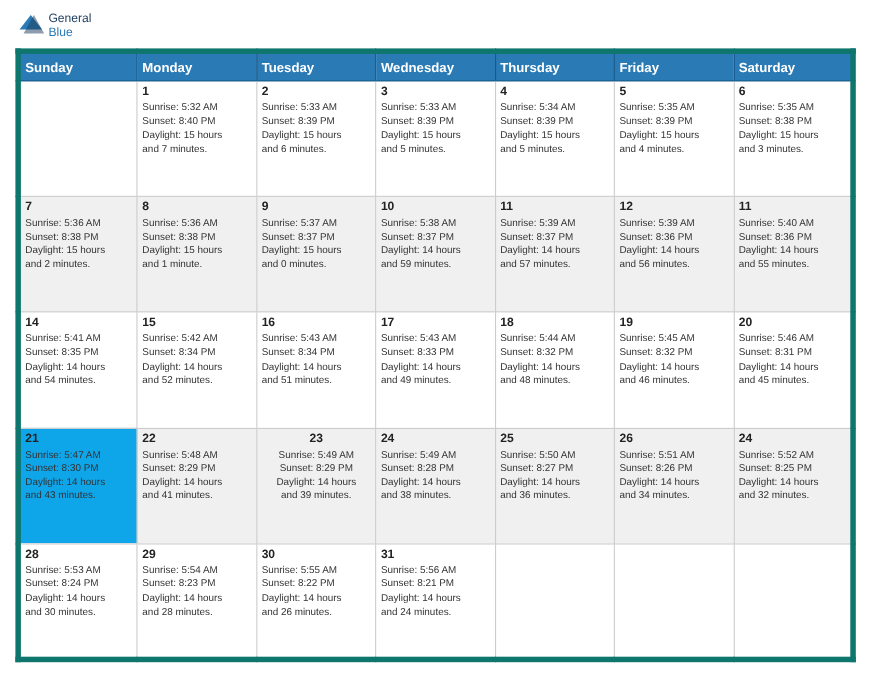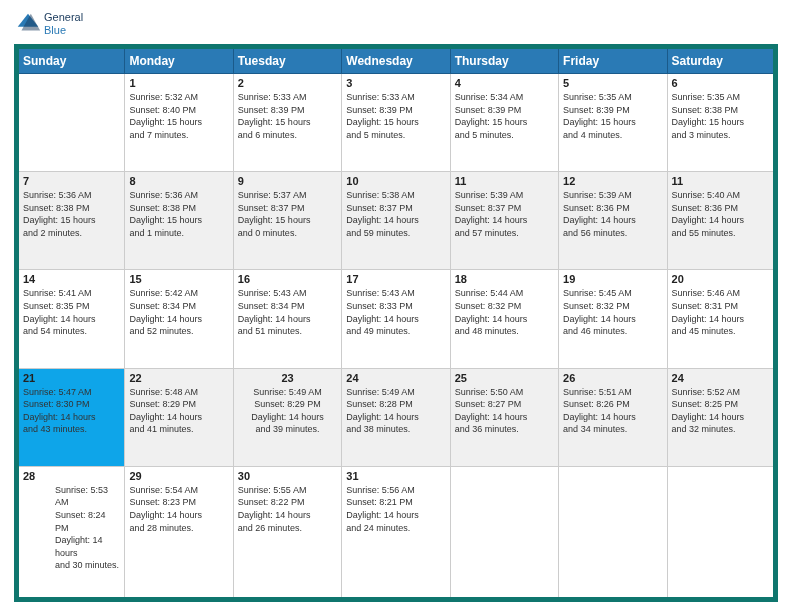--- a/index.html
+++ b/index.html
@@ -323,21 +323,21 @@
             <span class="day-num">24</span>
             <div class="cell-text" style="white-space: pre-line;">Sunrise: 5:52 AM
 Sunset: 8:25 PM
 Daylight: 14 hours
 and 32 minutes.</div>
           </td>
         </tr>
         <tr>
           <td>
             <span class="day-num">28</span>
-            <div class="cell-text" style="white-space: pre-line; margin-left: 32px;">Sunrise: 5:53 AM
+            <div class="cell-text" style="white-space: pre-line;">Sunrise: 5:53 AM
 Sunset: 8:24 PM
 Daylight: 14 hours
 and 30 minutes.</div>
           </td>
           <td>
             <span class="day-num">29</span>
             <div class="cell-text" style="white-space: pre-line;">Sunrise: 5:54 AM
 Sunset: 8:23 PM
 Daylight: 14 hours
 and 28 minutes.</div>

